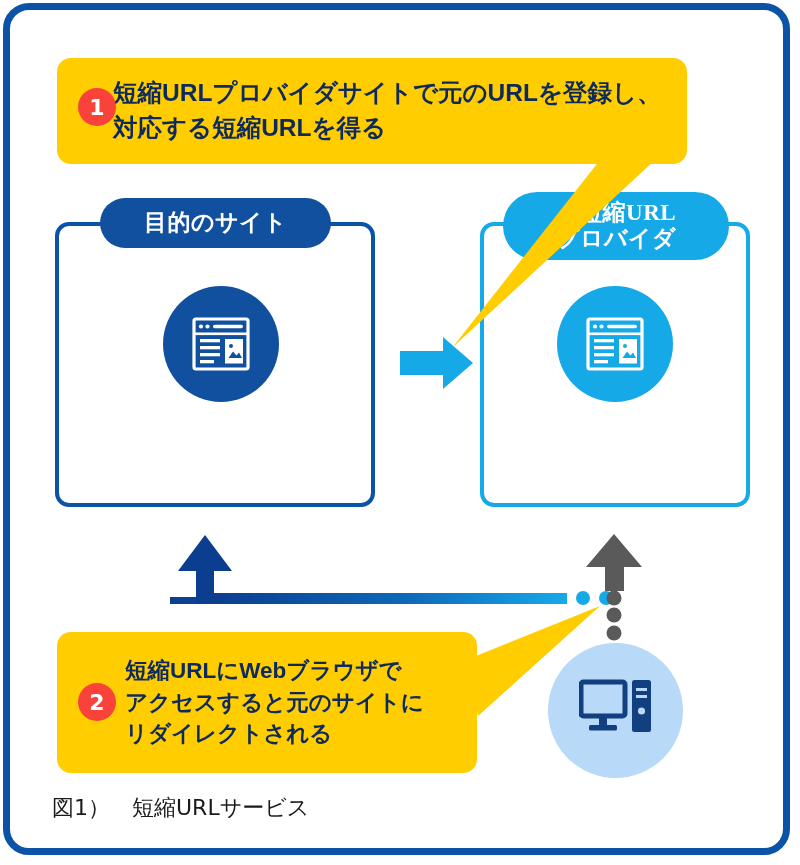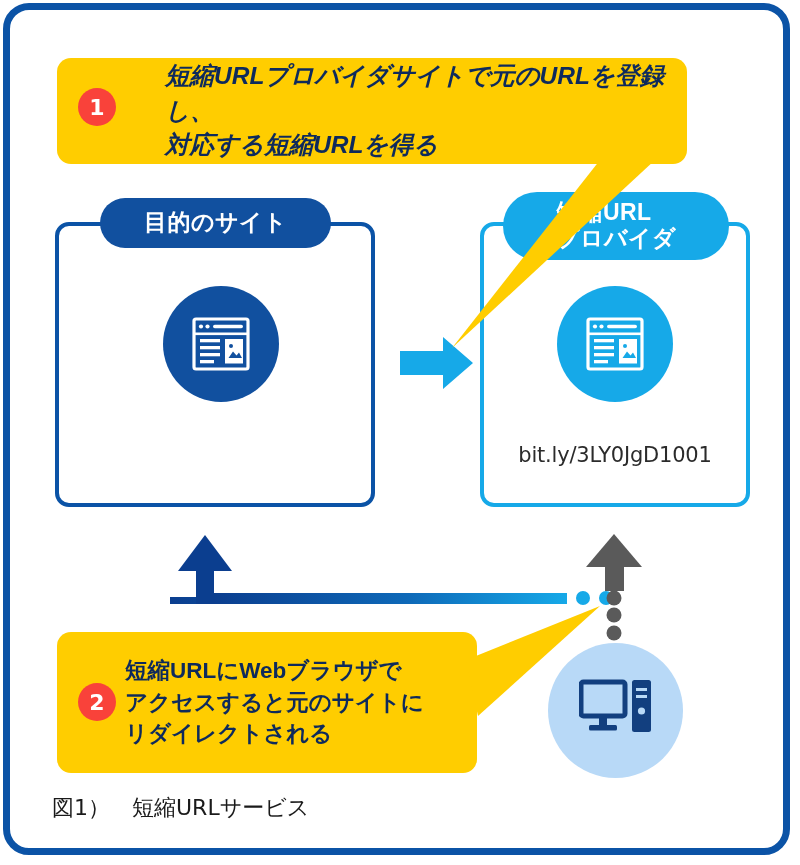--- a/index.html
+++ b/index.html
@@ -53,24 +53,25 @@
   }
 
   .pill {
     position: absolute;
     border-radius: 999px;
     color: #ffffff;
     font-weight: bold;
     display: flex;
     align-items: center;
     justify-content: center;
-    text-align: left;
+    text-align: right;
     line-height: 1.12;
     z-index: 5;
     letter-spacing: .5px;
+    font-family: Liberation Serif, serif;
   }
   .pill-left {
     left: 100px;
     top: 198px;
     width: 231px;
     height: 50px;
     background: #11509f;
     font-size: 23px;
   }
   .pill-right {
@@ -143,23 +144,22 @@
   .badge-1 { left: 78px; top: 88px; width: 38px; height: 38px; }
   .badge-2 { left: 78px; top: 683px; width: 38px; height: 38px; }
 
   .callout-text {
     color: #0e2a5c;
     font-weight: bold;
     line-height: 1.42;
     white-space: pre-line;
   }
   .callout-1 .callout-text {
-    margin-left: 108px;
+    margin-left: 56px;
     font-size: 24.5px;
-    font-style: italic;
   }
   .callout-2 .callout-text {
     margin-left: 68px;
     font-size: 22.5px;
   }
 
   
   .caption {
     position: absolute;
     left: 52px;
@@ -264,21 +264,20 @@
       <rect x="10" y="26" width="20" height="3.3" fill="#ffffff"></rect>
       <rect x="10" y="33" width="20" height="3.3" fill="#ffffff"></rect>
       <rect x="10" y="40" width="20" height="3.3" fill="#ffffff"></rect>
       <rect x="10" y="47" width="14" height="3.3" fill="#ffffff"></rect>
       <rect x="35" y="26" width="18" height="24.5" fill="#ffffff"></rect>
       <path d="M38.5 45 L43 38.5 L46.5 42.5 L49 39.5 L52 45 Z" fill="#16a9e8"></path>
       <circle cx="41" cy="33" r="2" fill="#16a9e8"></circle>
     </svg>
   </div>
 
-  <div class="card-url card-url-right">bit.ly/3LY0JgD1001</div>
 
   <div class="icon-circle" style="left:548px; top:643px; width:135px; height:135px; background:#b8d9f7;">
     <svg width="74" height="66" viewBox="0 0 74 66">
       <rect x="2" y="4" width="44" height="34" rx="2.5" fill="none" stroke="#123f7f" stroke-width="5"></rect>
       <rect x="20" y="40" width="8" height="8" fill="#123f7f"></rect>
       <rect x="10" y="47" width="28" height="5.5" rx="1.5" fill="#123f7f"></rect>
       <rect x="53" y="2" width="19" height="52" rx="2.5" fill="#123f7f"></rect>
       <rect x="57" y="10" width="11" height="3" fill="#b8d9f7"></rect>
       <rect x="57" y="17" width="11" height="3" fill="#b8d9f7"></rect>
       <circle cx="62.5" cy="33" r="3.6" fill="#b8d9f7"></circle>

